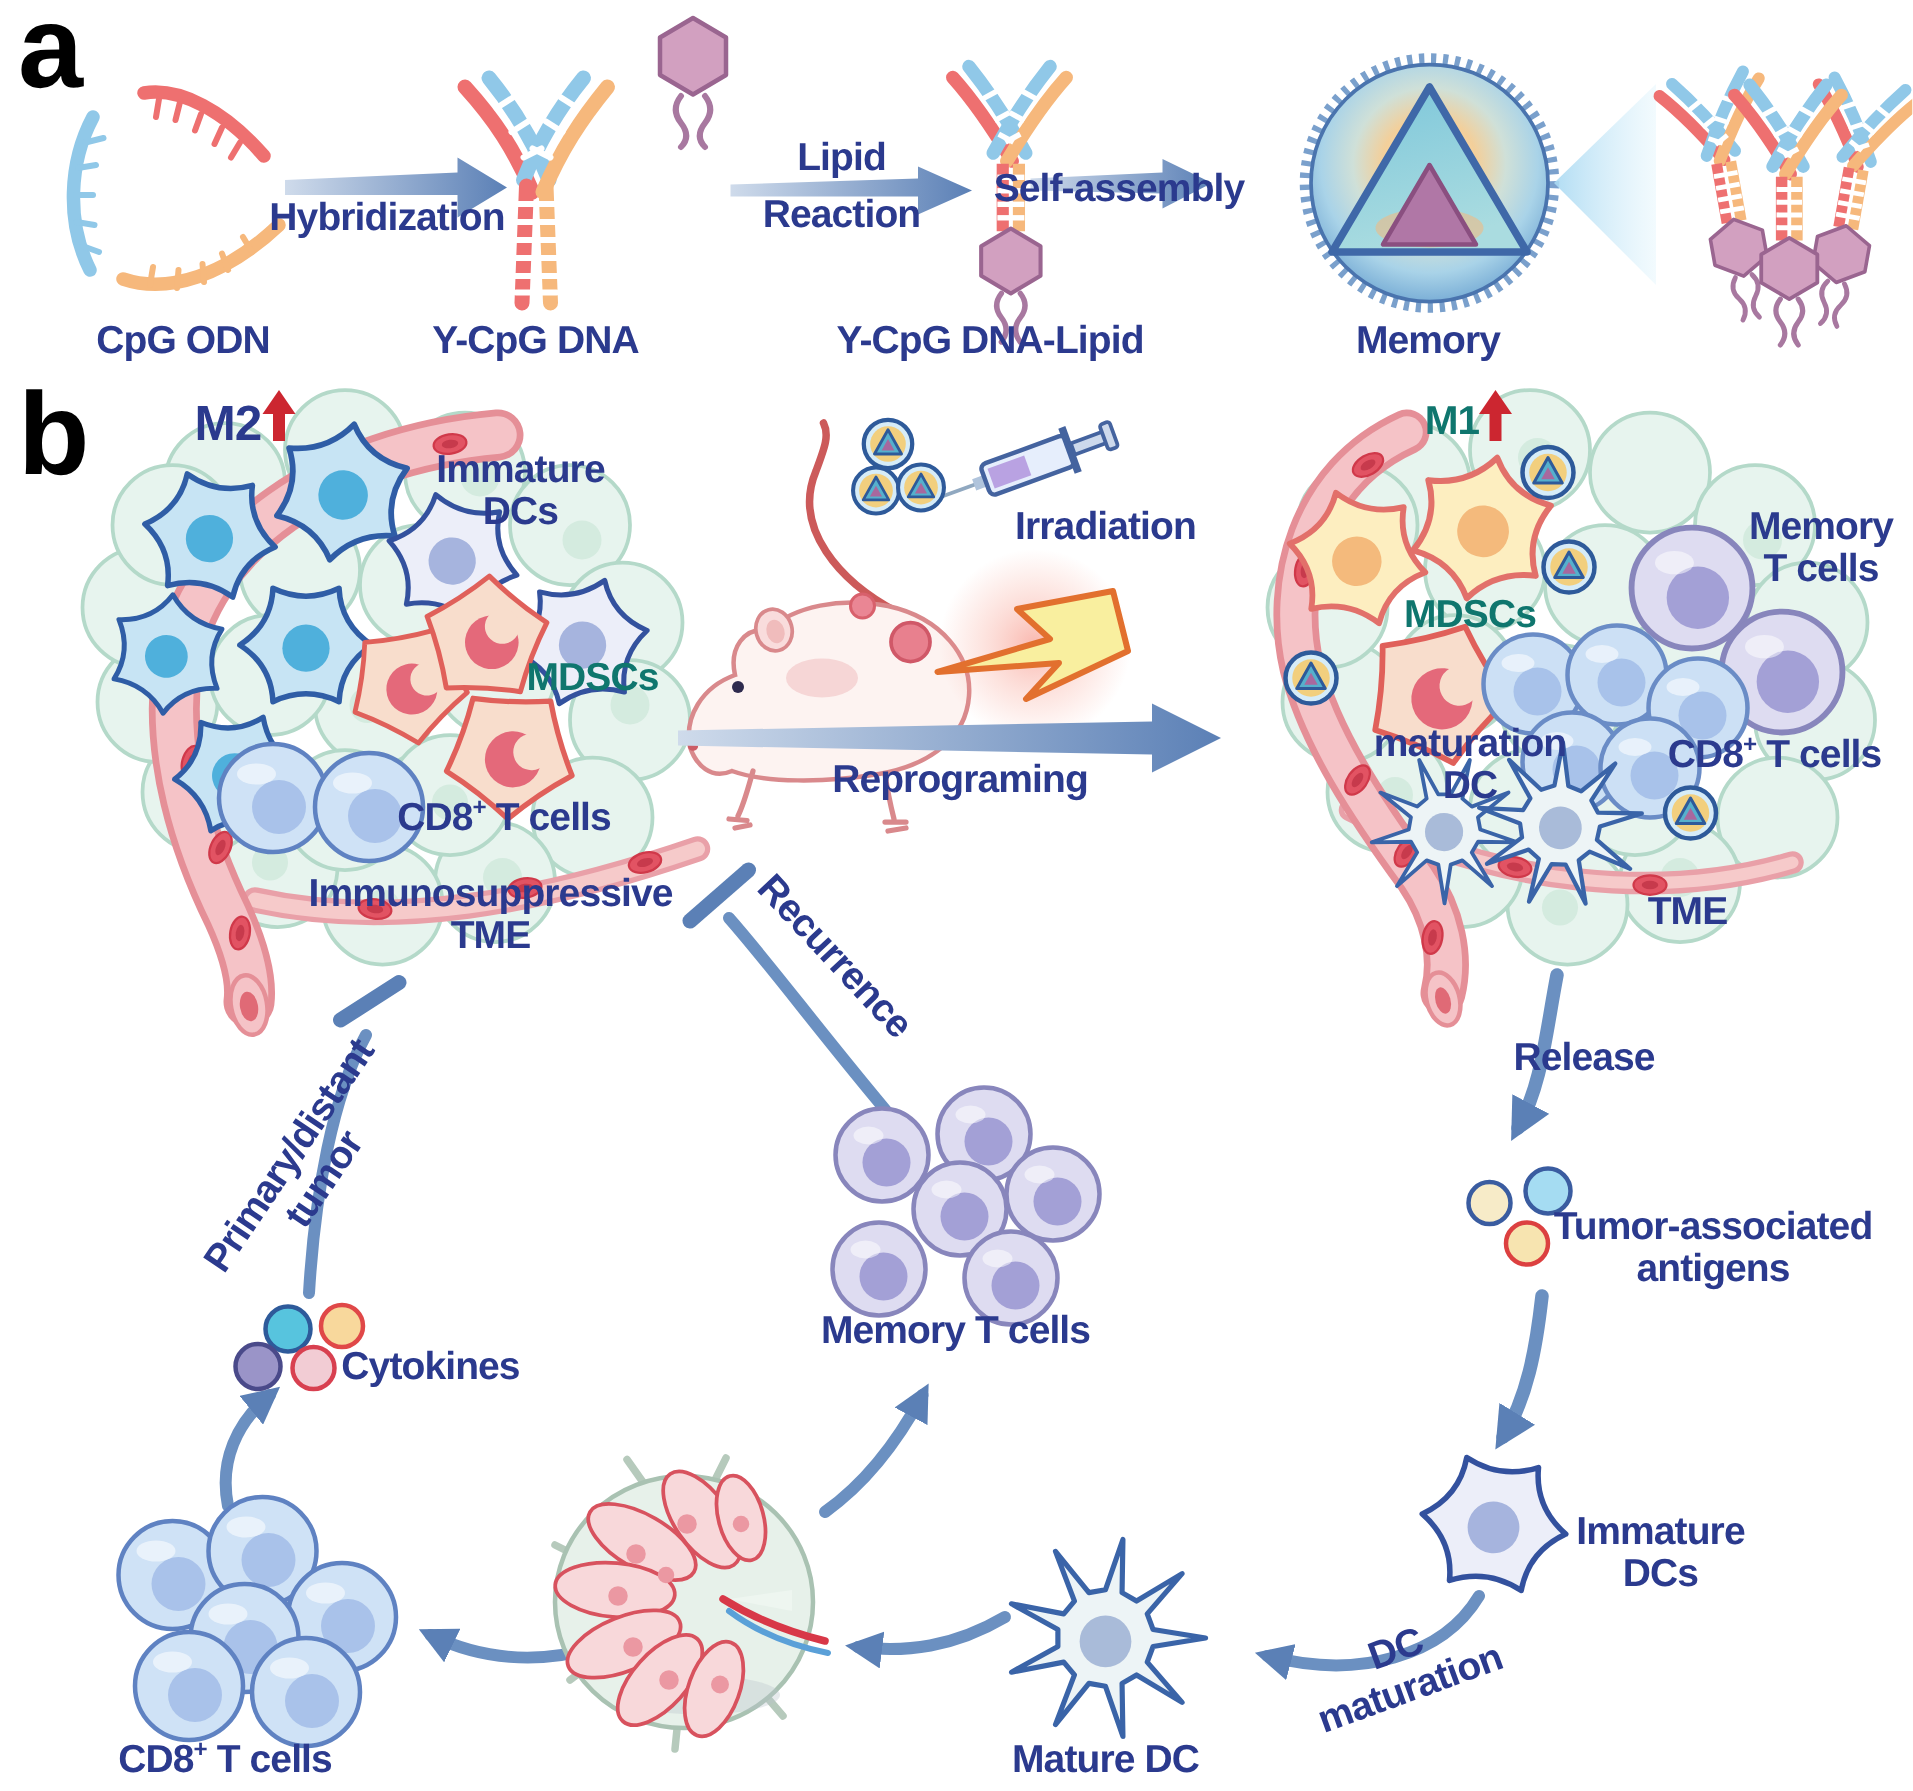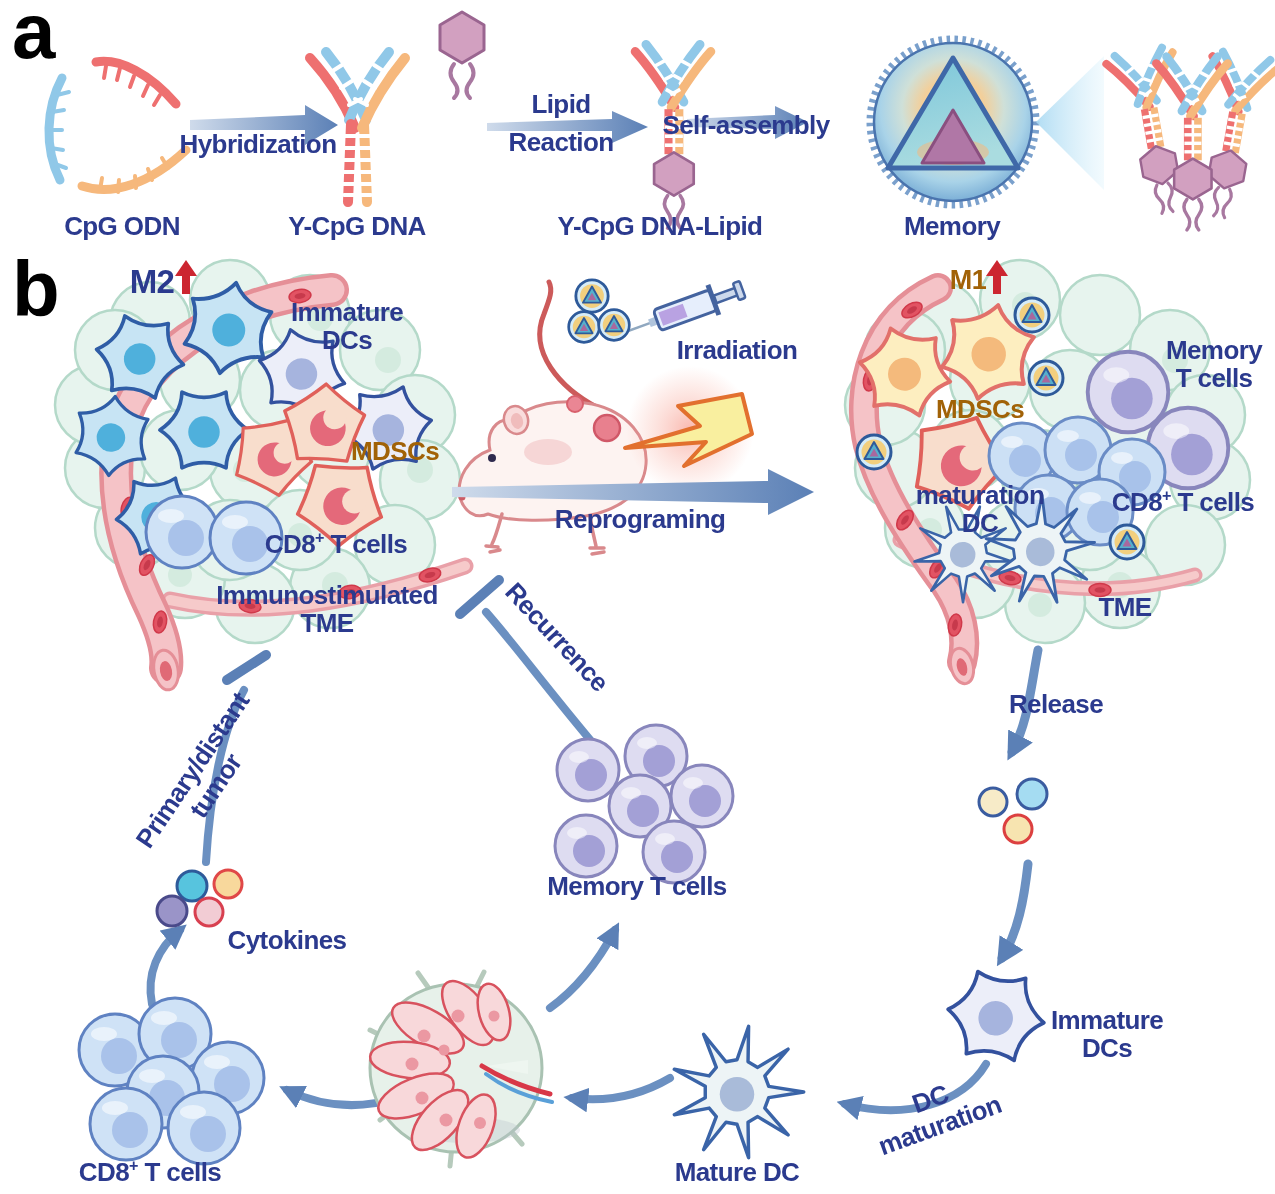--- a/index.html
+++ b/index.html
@@ -1,21 +1,21 @@
 <!DOCTYPE html>
 <html><head>
 <meta charset="utf-8">
 <style>
   html,body{margin:0;padding:0;background:#fff}
   .fig{position:relative;width:1275px;height:1194px;background:#fff;overflow:hidden;
        font-family:"Liberation Sans",sans-serif}
   svg{position:absolute;left:0;top:0}
   .lbl{position:absolute;font-weight:bold;font-size:26px;line-height:1.08;color:#2b3a8e;
        text-align:center;transform:translateX(-50%);white-space:nowrap;letter-spacing:-0.6px}
-  .red{color:#a16207}
+  .red{color:#0f766e}
   .rot{transform:translate(-50%,-50%) rotate(var(--r))}
   .plabel{position:absolute;font-weight:900;font-size:78px;line-height:1;color:#000;
           letter-spacing:-2px;transform:none}
   sup{font-size:0.62em;vertical-align:super;line-height:0}
 </style>
 </head>
 <body>
 
 <div class="fig">
 
@@ -503,21 +503,21 @@
 <div class="lbl" style="left:152px;top:264px;font-size:33px">M2</div>
 <div class="lbl" style="left:347px;top:298px">
   <div>Immature</div>
   <div>DCs</div>
 </div>
 <div class="lbl red" style="left:395px;top:437px">MDSCs</div>
 <div class="lbl" style="left:336px;top:530px">
   <span>CD8</span><sup>+</sup><span> T cells</span>
 </div>
 <div class="lbl" style="left:327px;top:581px">
-  <div>Immunostimulated</div>
+  <div>Immunosuppressive</div>
   <div>TME</div>
 </div>
 
 <div class="lbl" style="left:737px;top:336px">Irradiation</div>
 <div class="lbl" style="left:640px;top:505px">Reprograming</div>
 <div class="lbl rot" style="left:557px;top:637px;--r:47deg">Recurrence</div>
 <div class="lbl" style="left:637px;top:872px">Memory T cells</div>
 
 <div class="lbl red" style="left:968px;top:266px;font-size:27px">M1</div>
 <div class="lbl red" style="left:980px;top:395px">MDSCs</div>
@@ -530,32 +530,36 @@
   <div>DC</div>
 </div>
 <div class="lbl" style="left:1183px;top:488px">
   <span>CD8</span><sup>+</sup><span> T cells</span>
 </div>
 <div class="lbl" style="left:1125px;top:593px">
   <div>TME</div>
 </div>
 
 <div class="lbl" style="left:1056px;top:690px">Release</div>
+<div class="lbl" style="left:1142px;top:803px">
+  <div>Tumor-associated</div>
+  <div>antigens</div>
+</div>
 <div class="lbl" style="left:1107px;top:1006px">
   <div>Immature</div>
   <div>DCs</div>
 </div>
 <div class="lbl rot" style="left:935px;top:1112px;--r:-20deg">
   <div>DC</div>
   <div>maturation</div>
 </div>
 <div class="lbl" style="left:737px;top:1158px">Mature DC</div>
 <div class="lbl" style="left:455px;top:1190px">Lymph node</div>
 <div class="lbl" style="left:150px;top:1158px">
   <span>CD8</span><sup>+</sup><span> T cells</span>
 </div>
-<div class="lbl" style="left:287px;top:926px">Cytokines</div>
+<div class="lbl" style="left:287px;top:896px">Cytokines</div>
 <div class="lbl rot" style="left:204px;top:778px;--r:-56deg">
   <div>Primary/distant</div>
   <div>tumor</div>
 </div>
 
 </div>
 
 </body></html>

